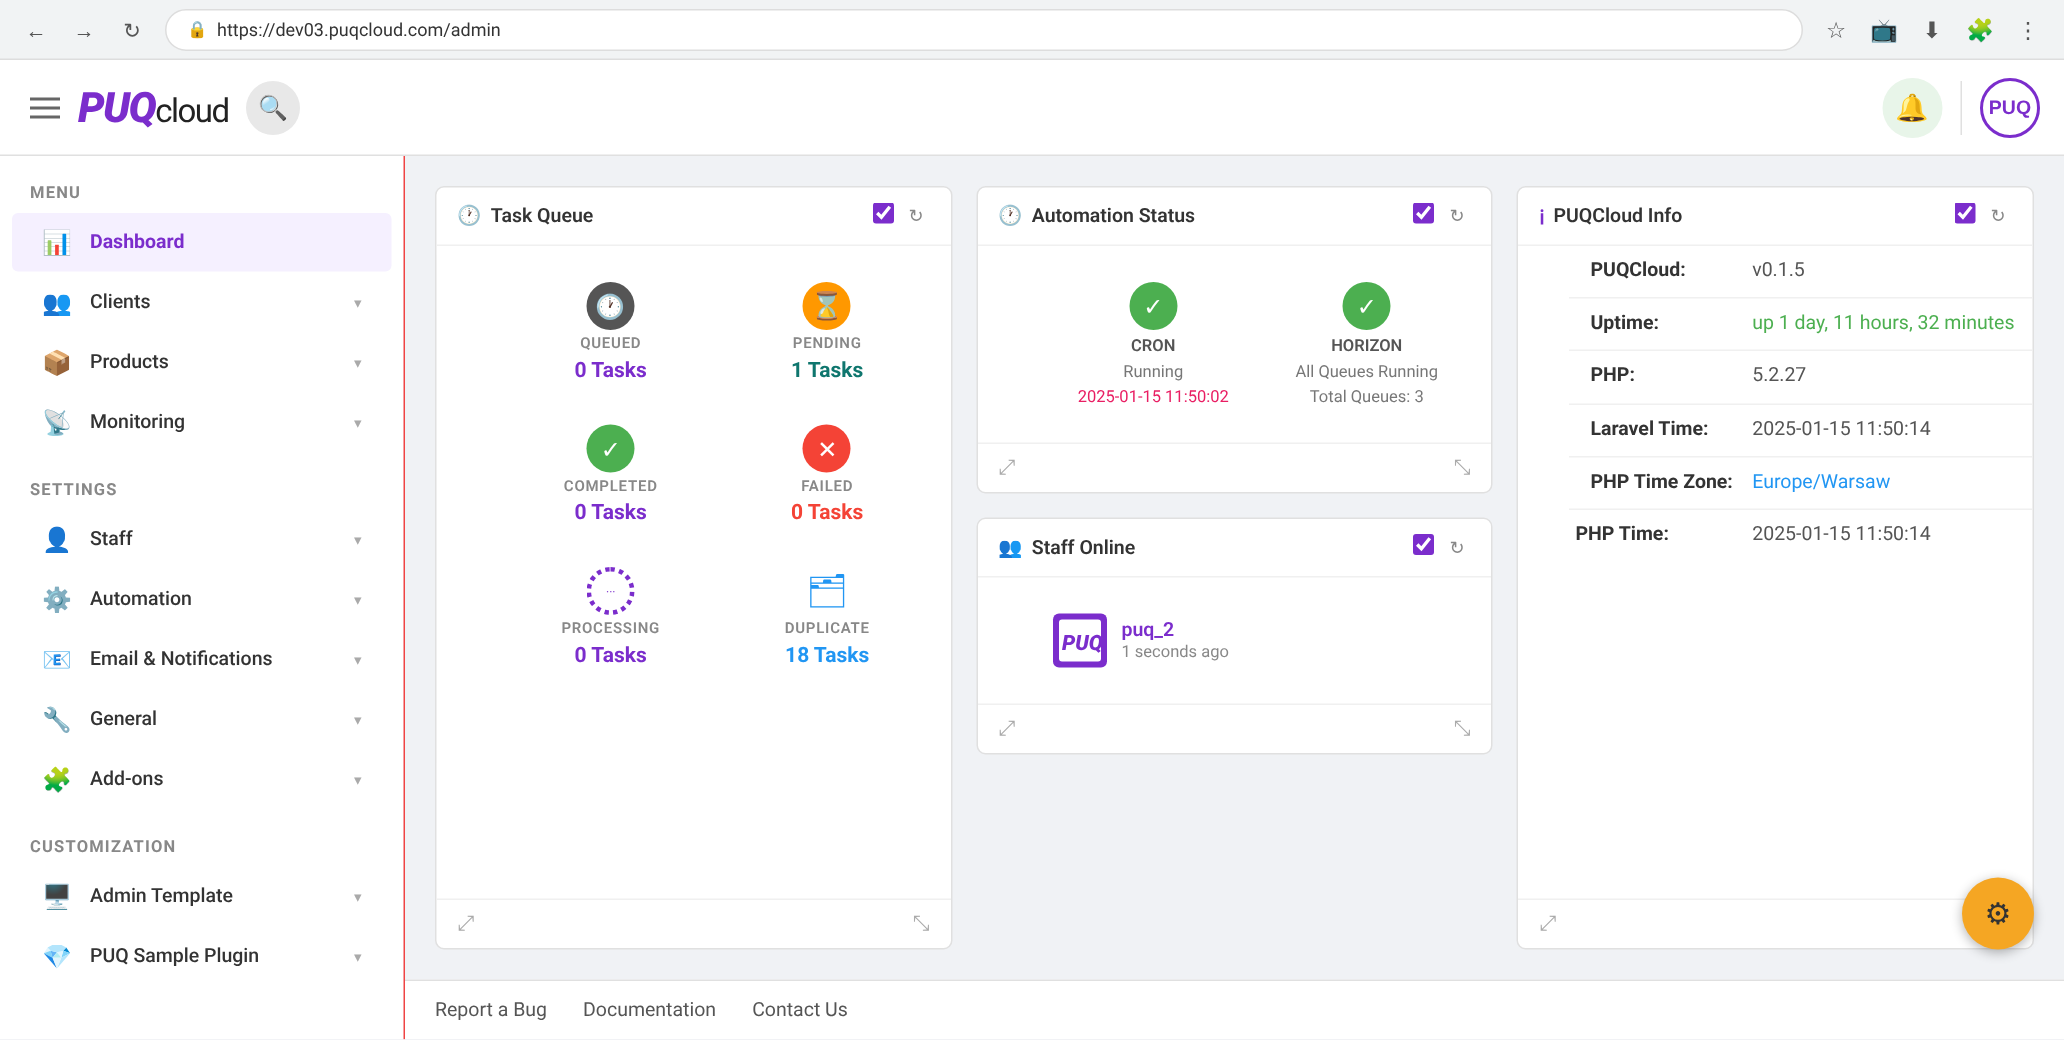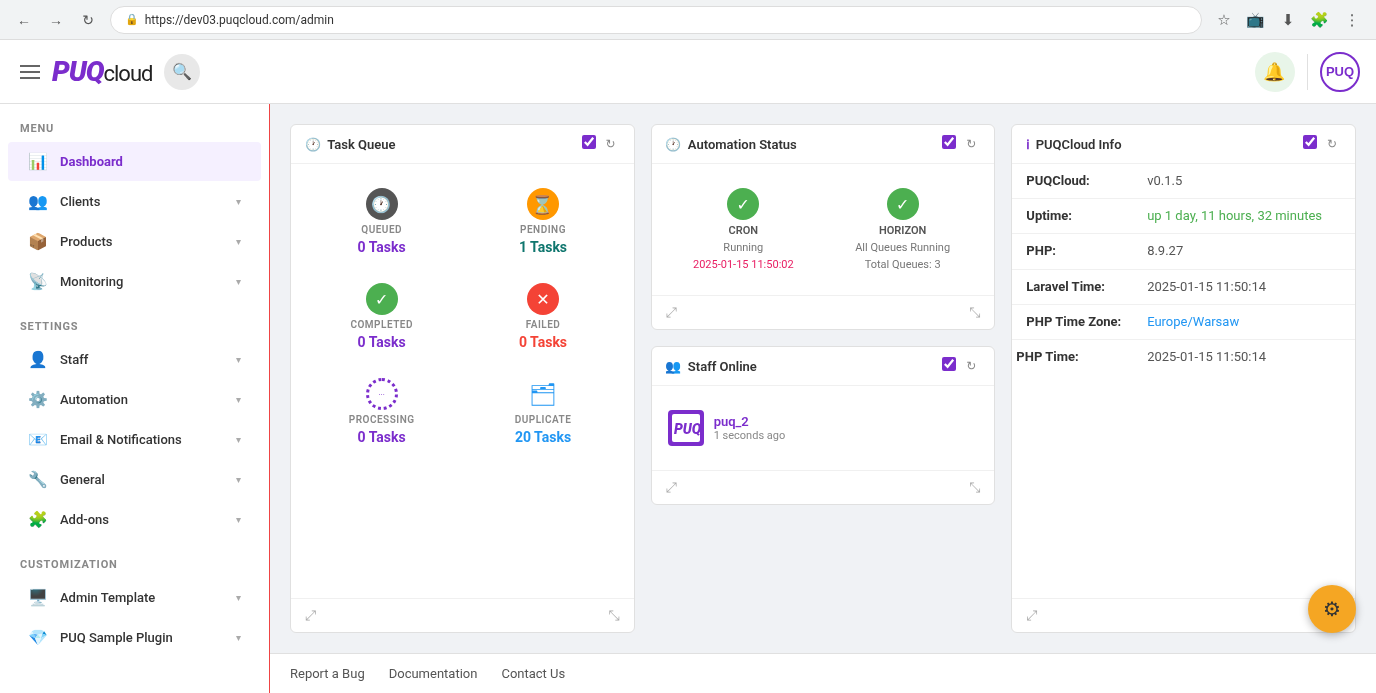--- a/index.html
+++ b/index.html
@@ -179,21 +179,21 @@
       font-weight: 600;
       font-size: 13px;
       color: #333;
       display: flex; align-items: center; gap: 6px;
     }
     .widget-header-actions { display: flex; gap: 6px; }
     .widget-action-btn {
       background: none; border: none; cursor: pointer;
       font-size: 12px; color: #888; padding: 2px 4px;
     }
-    .widget-body { padding: 16px; flex: 1; }
+    .widget-body { padding: 16px; flex: 1; margin-left: 34px; }
     .widget-footer {
       display: flex;
       justify-content: space-between;
       padding: 8px 14px;
       border-top: 1px solid #f0f0f0;
     }
     .expand-icon { font-size: 14px; color: #aaa; cursor: pointer; }
 
     
     .task-grid {
@@ -511,21 +511,21 @@
 
                 <div class="task-item">
                   <div class="status-dots">···</div>
                   <span class="task-label">PROCESSING</span>
                   <span class="task-count purple">0 Tasks</span>
                 </div>
 
                 <div class="task-item">
                   <div class="status-duplicate">🗂</div>
                   <span class="task-label">DUPLICATE</span>
-                  <span class="task-count blue">20 Tasks</span>
+                  <span class="task-count blue">18 Tasks</span>
                 </div>
 
               </div>
             </div>
             <div class="widget-footer">
               <span class="expand-icon">⤢</span>
               <span class="expand-icon">⤡</span>
             </div>
           </div>
 
@@ -615,21 +615,21 @@
                     <tr>
                   <td class="info-key" style="padding-left:14px;">PUQCloud:</td>
                   <td class="info-val">v0.1.5</td>
                 </tr>
                 <tr>
                   <td class="info-key" style="padding-left:14px;">Uptime:</td>
                   <td class="info-val green">up 1 day, 11 hours, 32 minutes</td>
                 </tr>
                 <tr>
                   <td class="info-key" style="padding-left:14px;">PHP:</td>
-                  <td class="info-val">8.9.27</td>
+                  <td class="info-val">5.2.27</td>
                 </tr>
                 <tr>
                   <td class="info-key" style="padding-left:14px;">Laravel Time:</td>
                   <td class="info-val">2025-01-15 11:50:14</td>
                 </tr>
                 <tr>
                   <td class="info-key" style="padding-left:14px;">PHP Time Zone:</td>
                   <td class="info-val blue">Europe/Warsaw</td>
                 </tr>
                 <tr>

